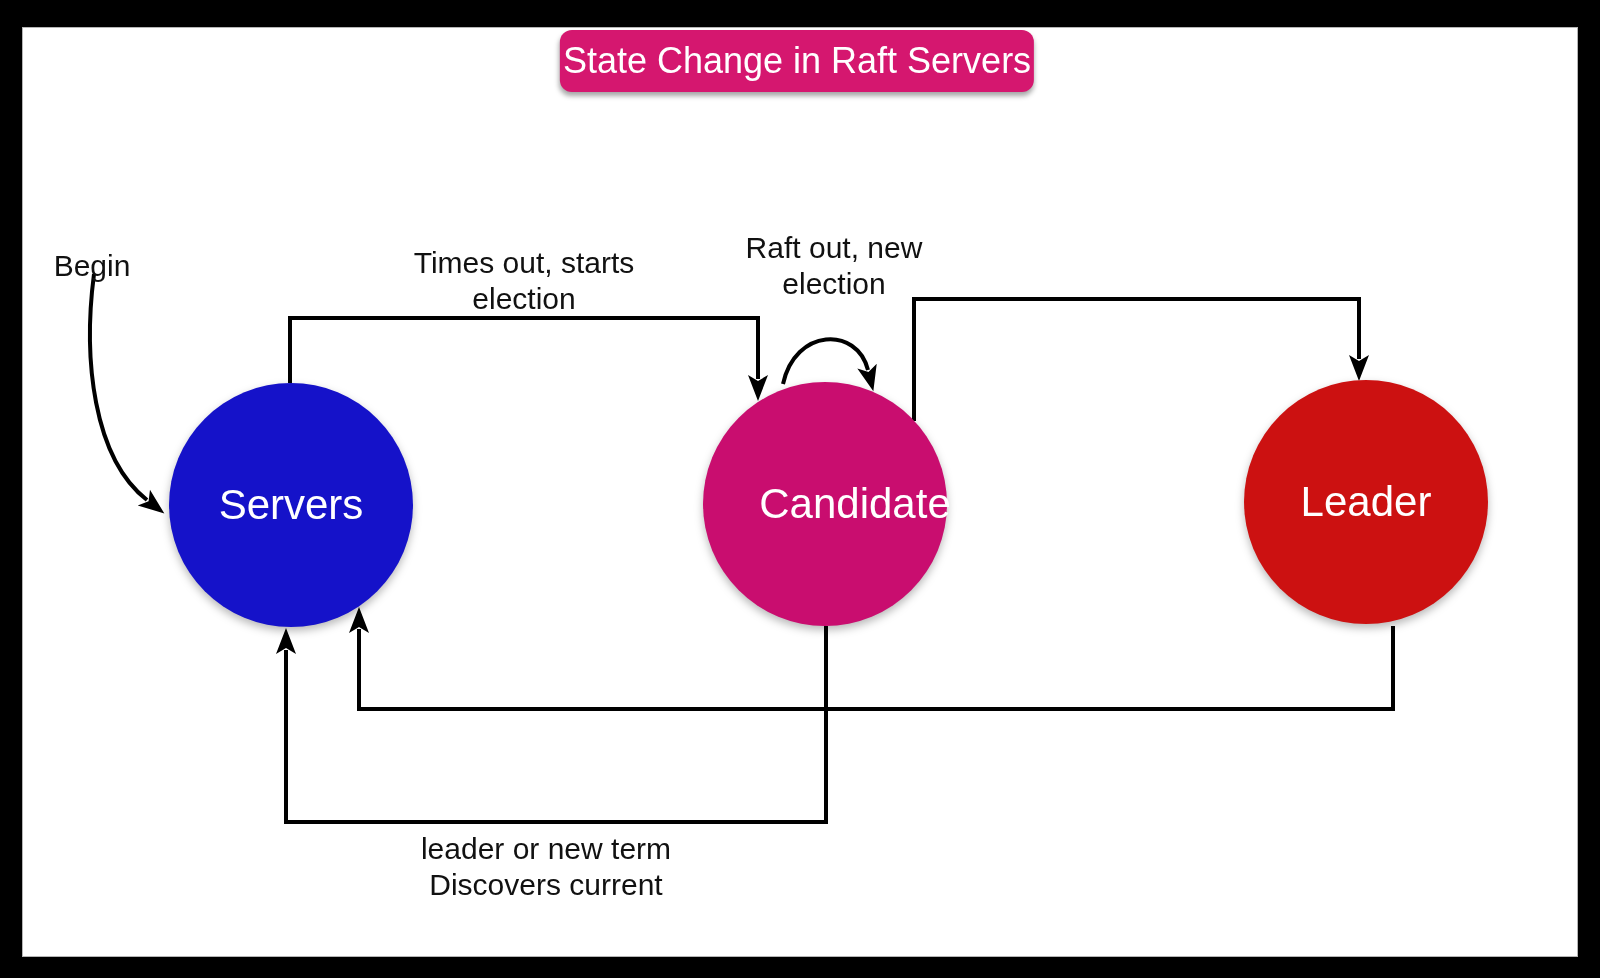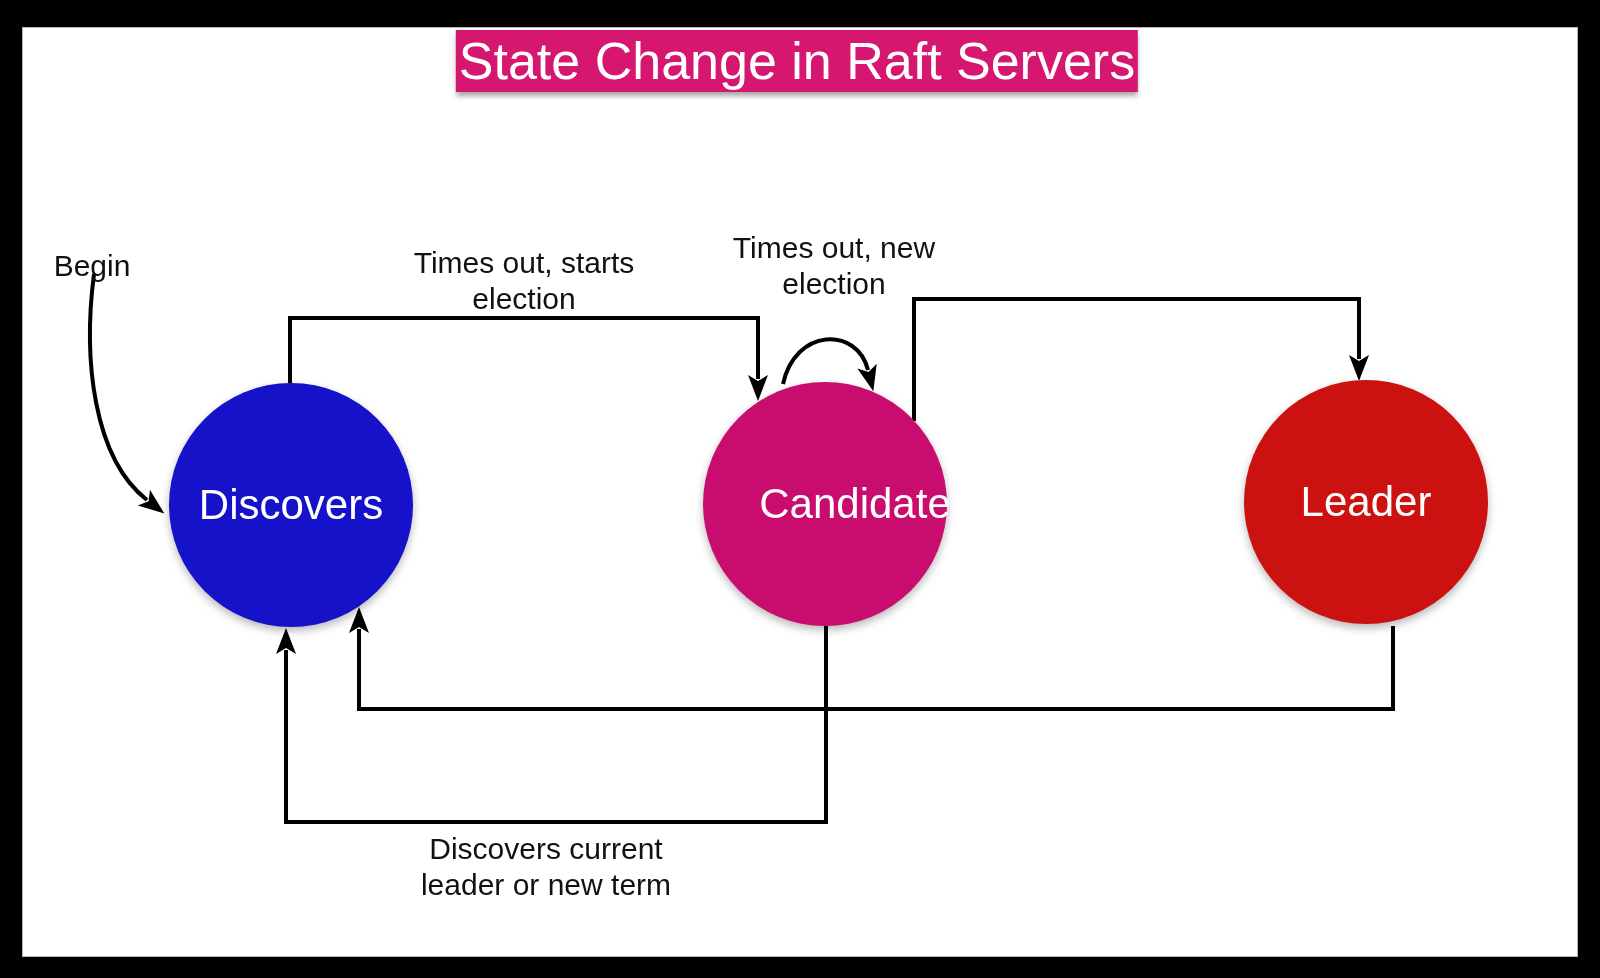--- a/index.html
+++ b/index.html
@@ -38,24 +38,24 @@
   .node-circle {
     filter: drop-shadow(0px 4px 4px rgba(0,0,0,0.28));
   }
   .banner {
     position: absolute;
     left: 774px;
     top: 2px;
     transform: translateX(-50%);
     background: #d5176f;
     color: #ffffff;
-    font-size: 52px;
+    font-size: 36px;
     line-height: 54px;
     padding: 4px 3px;
-    border-radius: 0;
+    border-radius: 12px;
     white-space: nowrap;
     box-shadow: 0 4px 5px rgba(0,0,0,0.35);
   }
   .edge-label {
     position: absolute;
     transform: translate(-50%, -50%);
     text-align: center;
     color: #111111;
     font-size: 30px;
     line-height: 36px;
@@ -102,29 +102,29 @@
     <div class="banner">State Change in Raft Servers</div>
 
     <div class="edge-label" style="left:69px; top:214px;margin-top:24px;">Begin</div>
 
     <div class="edge-label" style="left:501px; top:253px;">
       <div>Times out, starts</div>
       <div>election</div>
     </div>
 
     <div class="edge-label" style="left:811px; top:238px;">
-      <div>Times out, new</div>
+      <div>Raft out, new</div>
       <div>election</div>
     </div>
 
 
 
     <div class="edge-label" style="left:523px; top:839px;">
+      <div>leader or new term</div>
       <div>Discovers current</div>
-      <div>leader or new term</div>
     </div>
 
-    <div class="node-label" style="left:268px; top:477px;">Discovers</div>
+    <div class="node-label" style="left:268px; top:477px;">Servers</div>
     <div class="node-label" style="left:832px; top:476px;">Candidate</div>
     <div class="node-label" style="left:1343px; top:474px;">Leader</div>
 
   </div>
 </div>
 
 </body></html>

